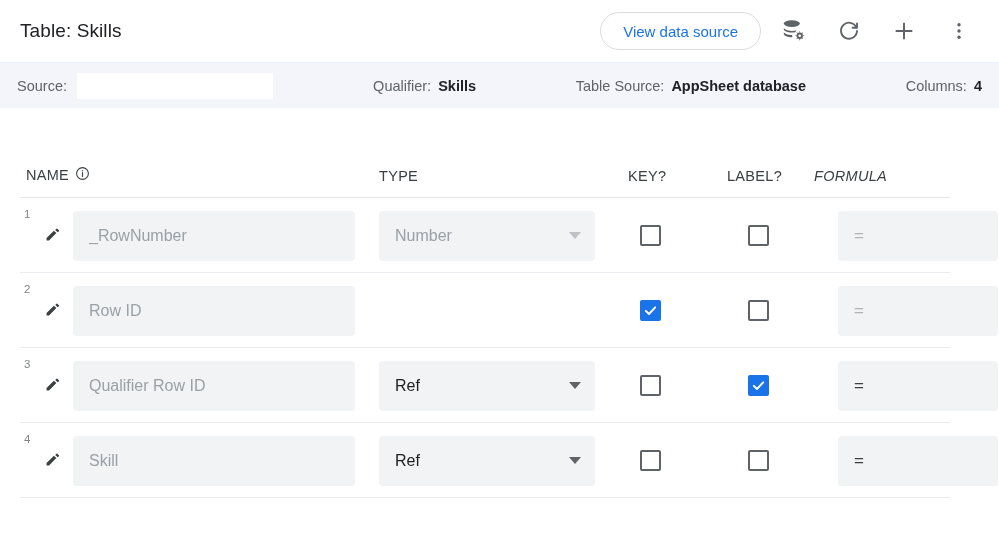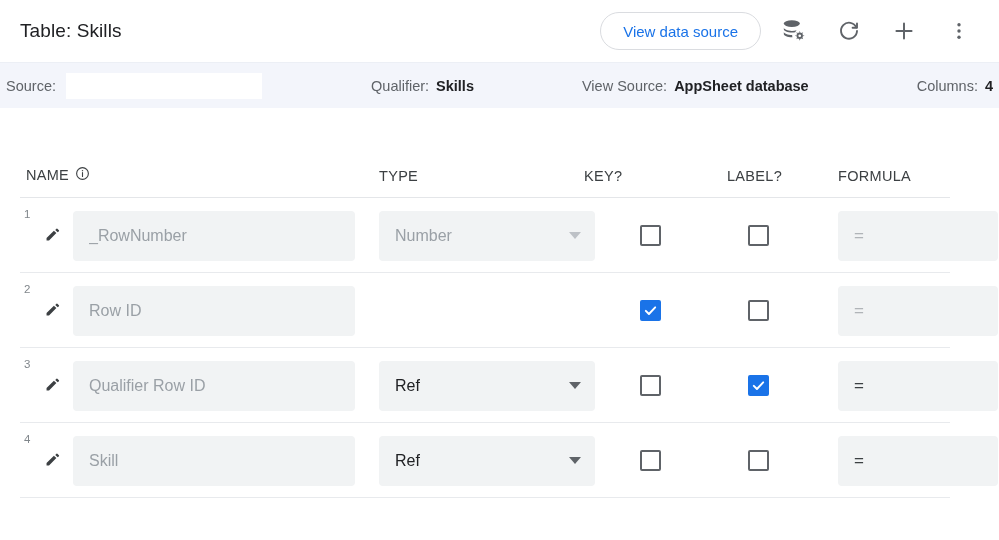--- a/index.html
+++ b/index.html
@@ -53,21 +53,21 @@
   }
   .icon-btn:first-of-type { margin-left: 10px; }
   .icon-btn svg { display: block; }
 
   
   .infobar {
     height: 46px;
     background: #f3f5fb;
     display: flex;
     align-items: center;
-    padding: 0 6px;
+    padding: 0 17px;
     font-size: 14.5px;
     color: #5f6368;
     border-top: 1px solid #eceff5;
     gap: 47px;
   }
   .info-group { display: flex; align-items: center; white-space: nowrap; }
   .info-label { color: #5f6368; }
   .info-value { color: #202124; font-weight: bold; margin-left: 7px; }
   .source-input {
     width: 196px;
@@ -99,23 +99,23 @@
     color: #3c4043;
     letter-spacing: .3px;
     bottom: 14px;
     display: flex;
     align-items: center;
     gap: 6px;
     white-space: nowrap;
   }
   .hdr-name   { left: 26px; }
   .hdr-type   { left: 379px; }
-  .hdr-key    { left: 584px; margin-top: 28px; }
+  .hdr-key    { left: 628px; margin-top: 28px; }
   .hdr-label  { left: 727px; }
-  .hdr-formula{ left: 838px; }
+  .hdr-formula{ left: 814px; font-style: italic; }
   .info-circle { display: block; }
 
   .hdr-rule {
     position: absolute;
     left: 20px; right: 49px;
     bottom: 0;
     height: 1px;
     background: #e4e6e9;
   }
 
@@ -260,21 +260,21 @@
       <span class="info-label">Source:</span>
       <input class="source-input" type="text" placeholder="" style="">
     </div>
     <div class="gap-lg"></div>
     <div class="info-group">
       <span class="info-label">Qualifier:</span>
       <span class="info-value">Skills</span>
     </div>
     <div class="gap-md"></div>
     <div class="info-group">
-      <span class="info-label">View Source:</span>
+      <span class="info-label">Table Source:</span>
       <span class="info-value">AppSheet database</span>
     </div>
     <div class="gap-md"></div>
     <div class="info-group">
       <span class="info-label">Columns:</span>
       <span class="info-value">4</span>
     </div>
   </div>
 
   <div class="col-headers">

